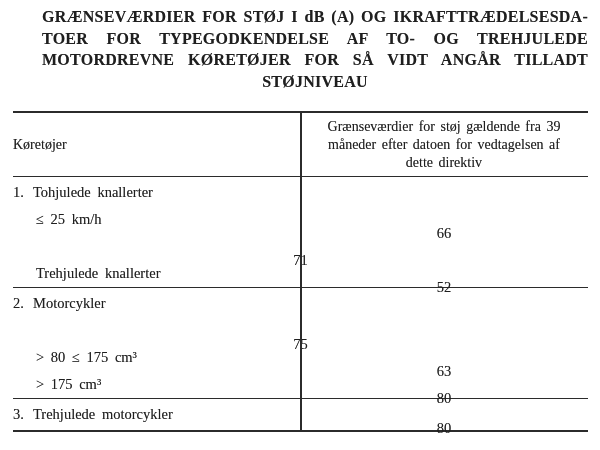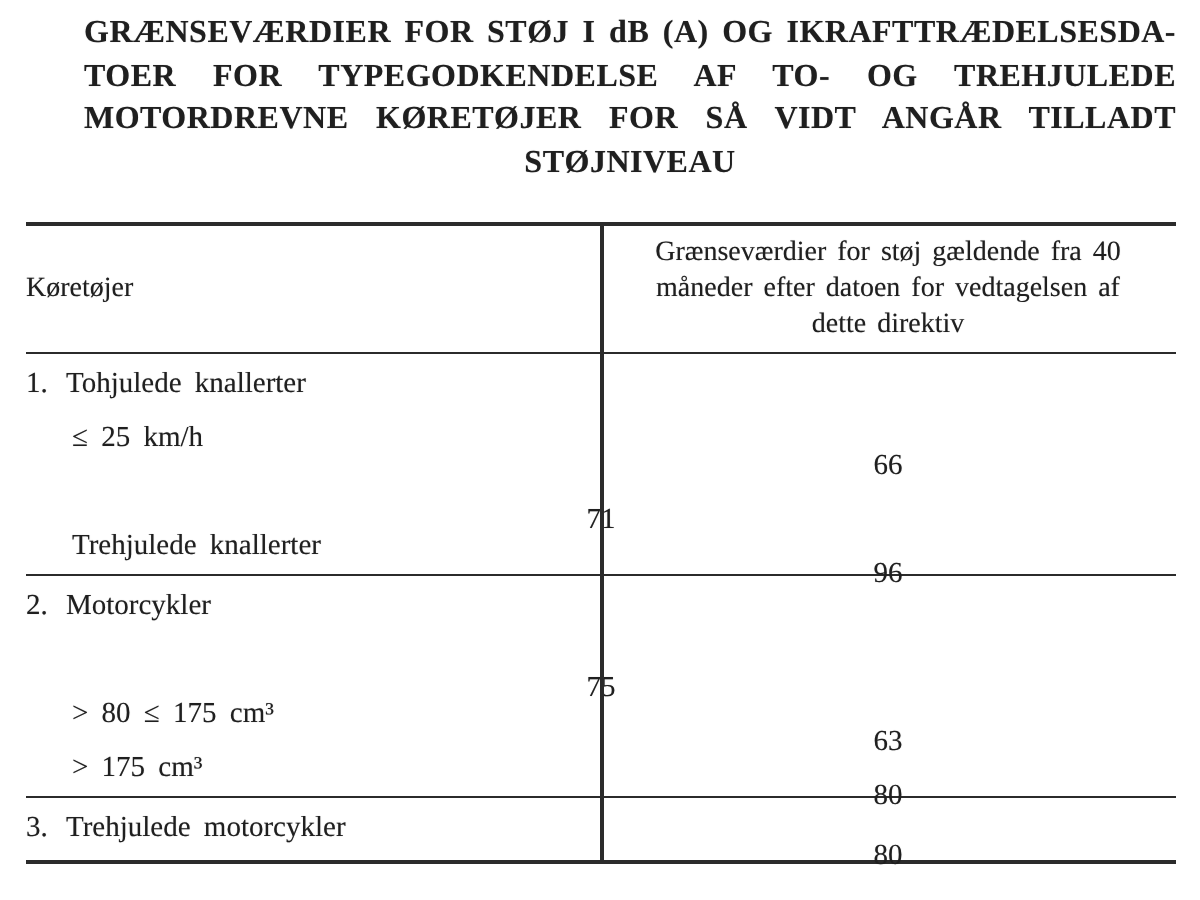--- a/index.html
+++ b/index.html
@@ -69,41 +69,41 @@
     <div class="title-line doc-text">TOER FOR TYPEGODKENDELSE AF TO- OG TREHJULEDE</div>
     <div class="title-line doc-text">MOTORDREVNE KØRETØJER FOR SÅ VIDT ANGÅR TILLADT</div>
     <div class="title-line center doc-text">STØJNIVEAU</div>
   </div>
 
   <div class="doc-table">
     <div class="vdivider"></div>
 
     <div class="thead">
       <div class="th-left doc-text">Køretøjer</div>
-      <div class="th-right doc-text">Grænseværdier for støj gældende fra 40 måneder efter datoen for vedtagelsen af dette direktiv</div>
+      <div class="th-right doc-text">Grænseværdier for støj gældende fra 39 måneder efter datoen for vedtagelsen af dette direktiv</div>
     </div>
 
     <div class="tsection">
       <div class="trow">
         <div class="td-left doc-text">
           <span class="row-num">1.</span>
           <span>Tohjulede knallerter</span>
         </div>
         <div class="td-val"></div>
       </div>
       <div class="trow sub">
         <div class="td-left doc-text">≤ 25 km/h</div>
         <div class="td-val doc-text">66</div>
       </div>
       <div class="trow sub">
         <div class="td-val doc-text">71</div>
       </div>
       <div class="trow sub">
         <div class="td-left doc-text">Trehjulede knallerter</div>
-        <div class="td-val doc-text">96</div>
+        <div class="td-val doc-text">52</div>
       </div>
     </div>
 
     <div class="tsection">
       <div class="trow">
         <div class="td-left doc-text">
           <span class="row-num">2.</span>
           <span>Motorcykler</span>
         </div>
         <div class="td-val"></div>

